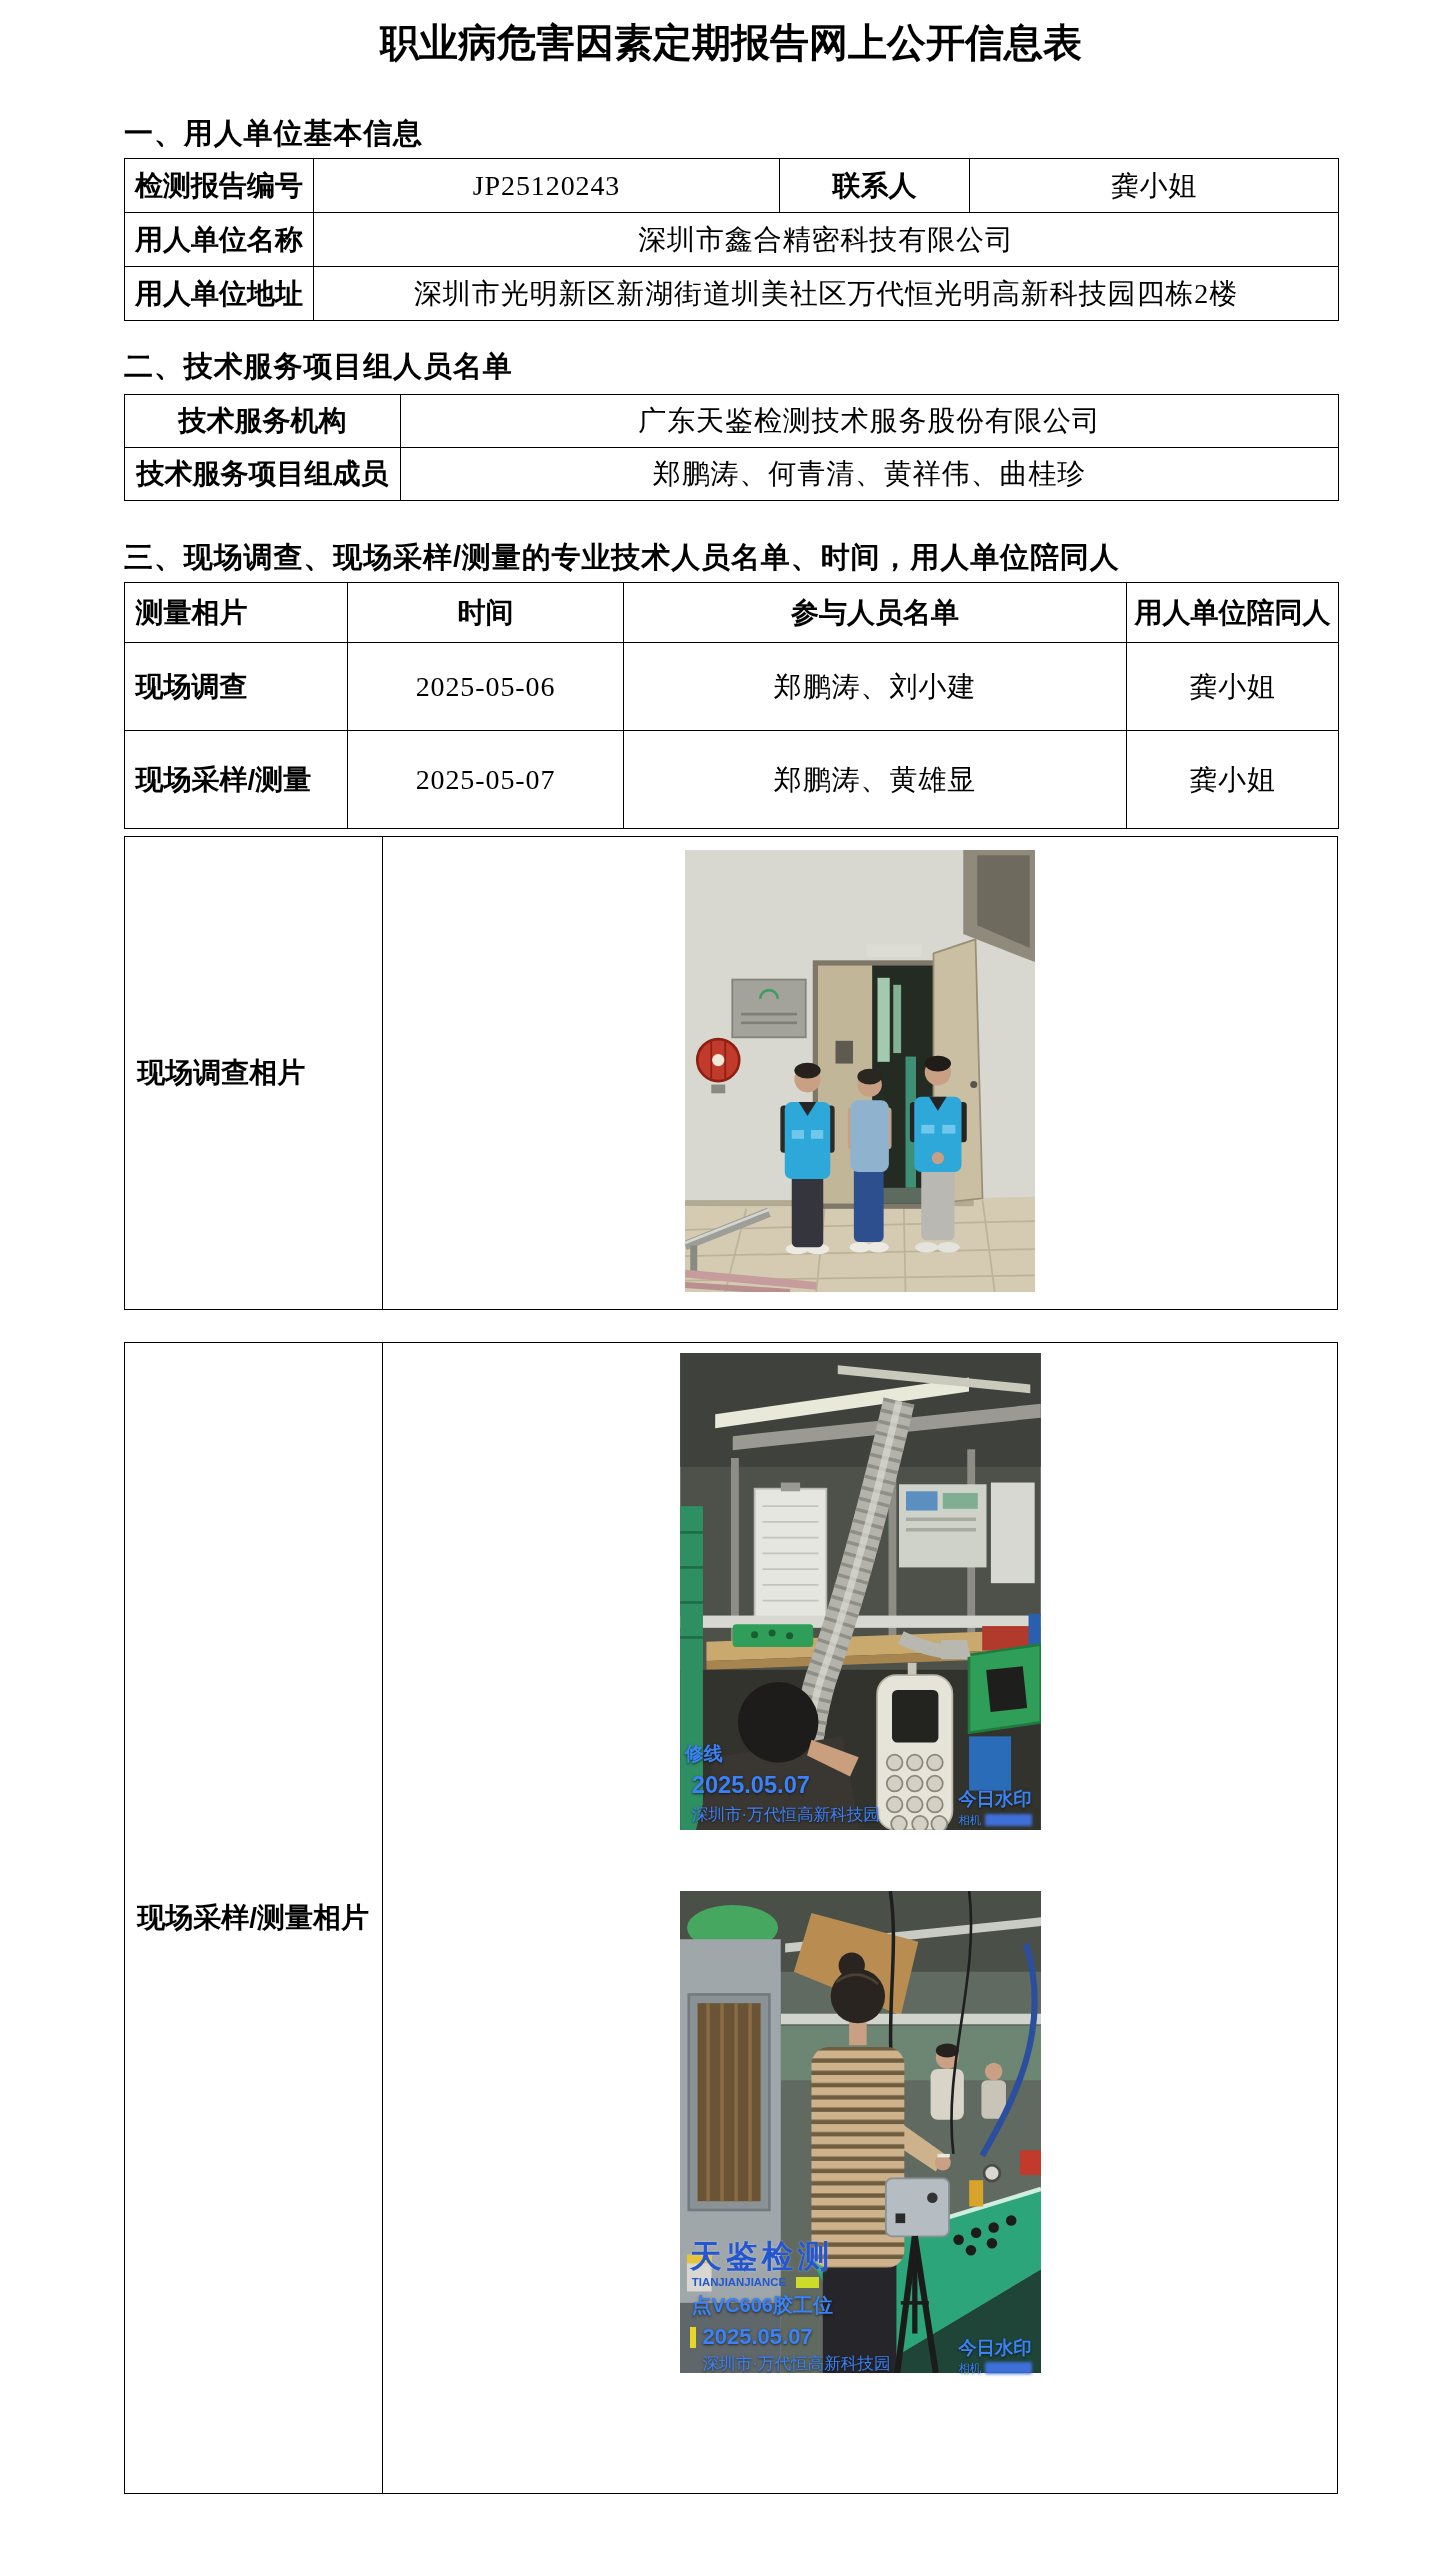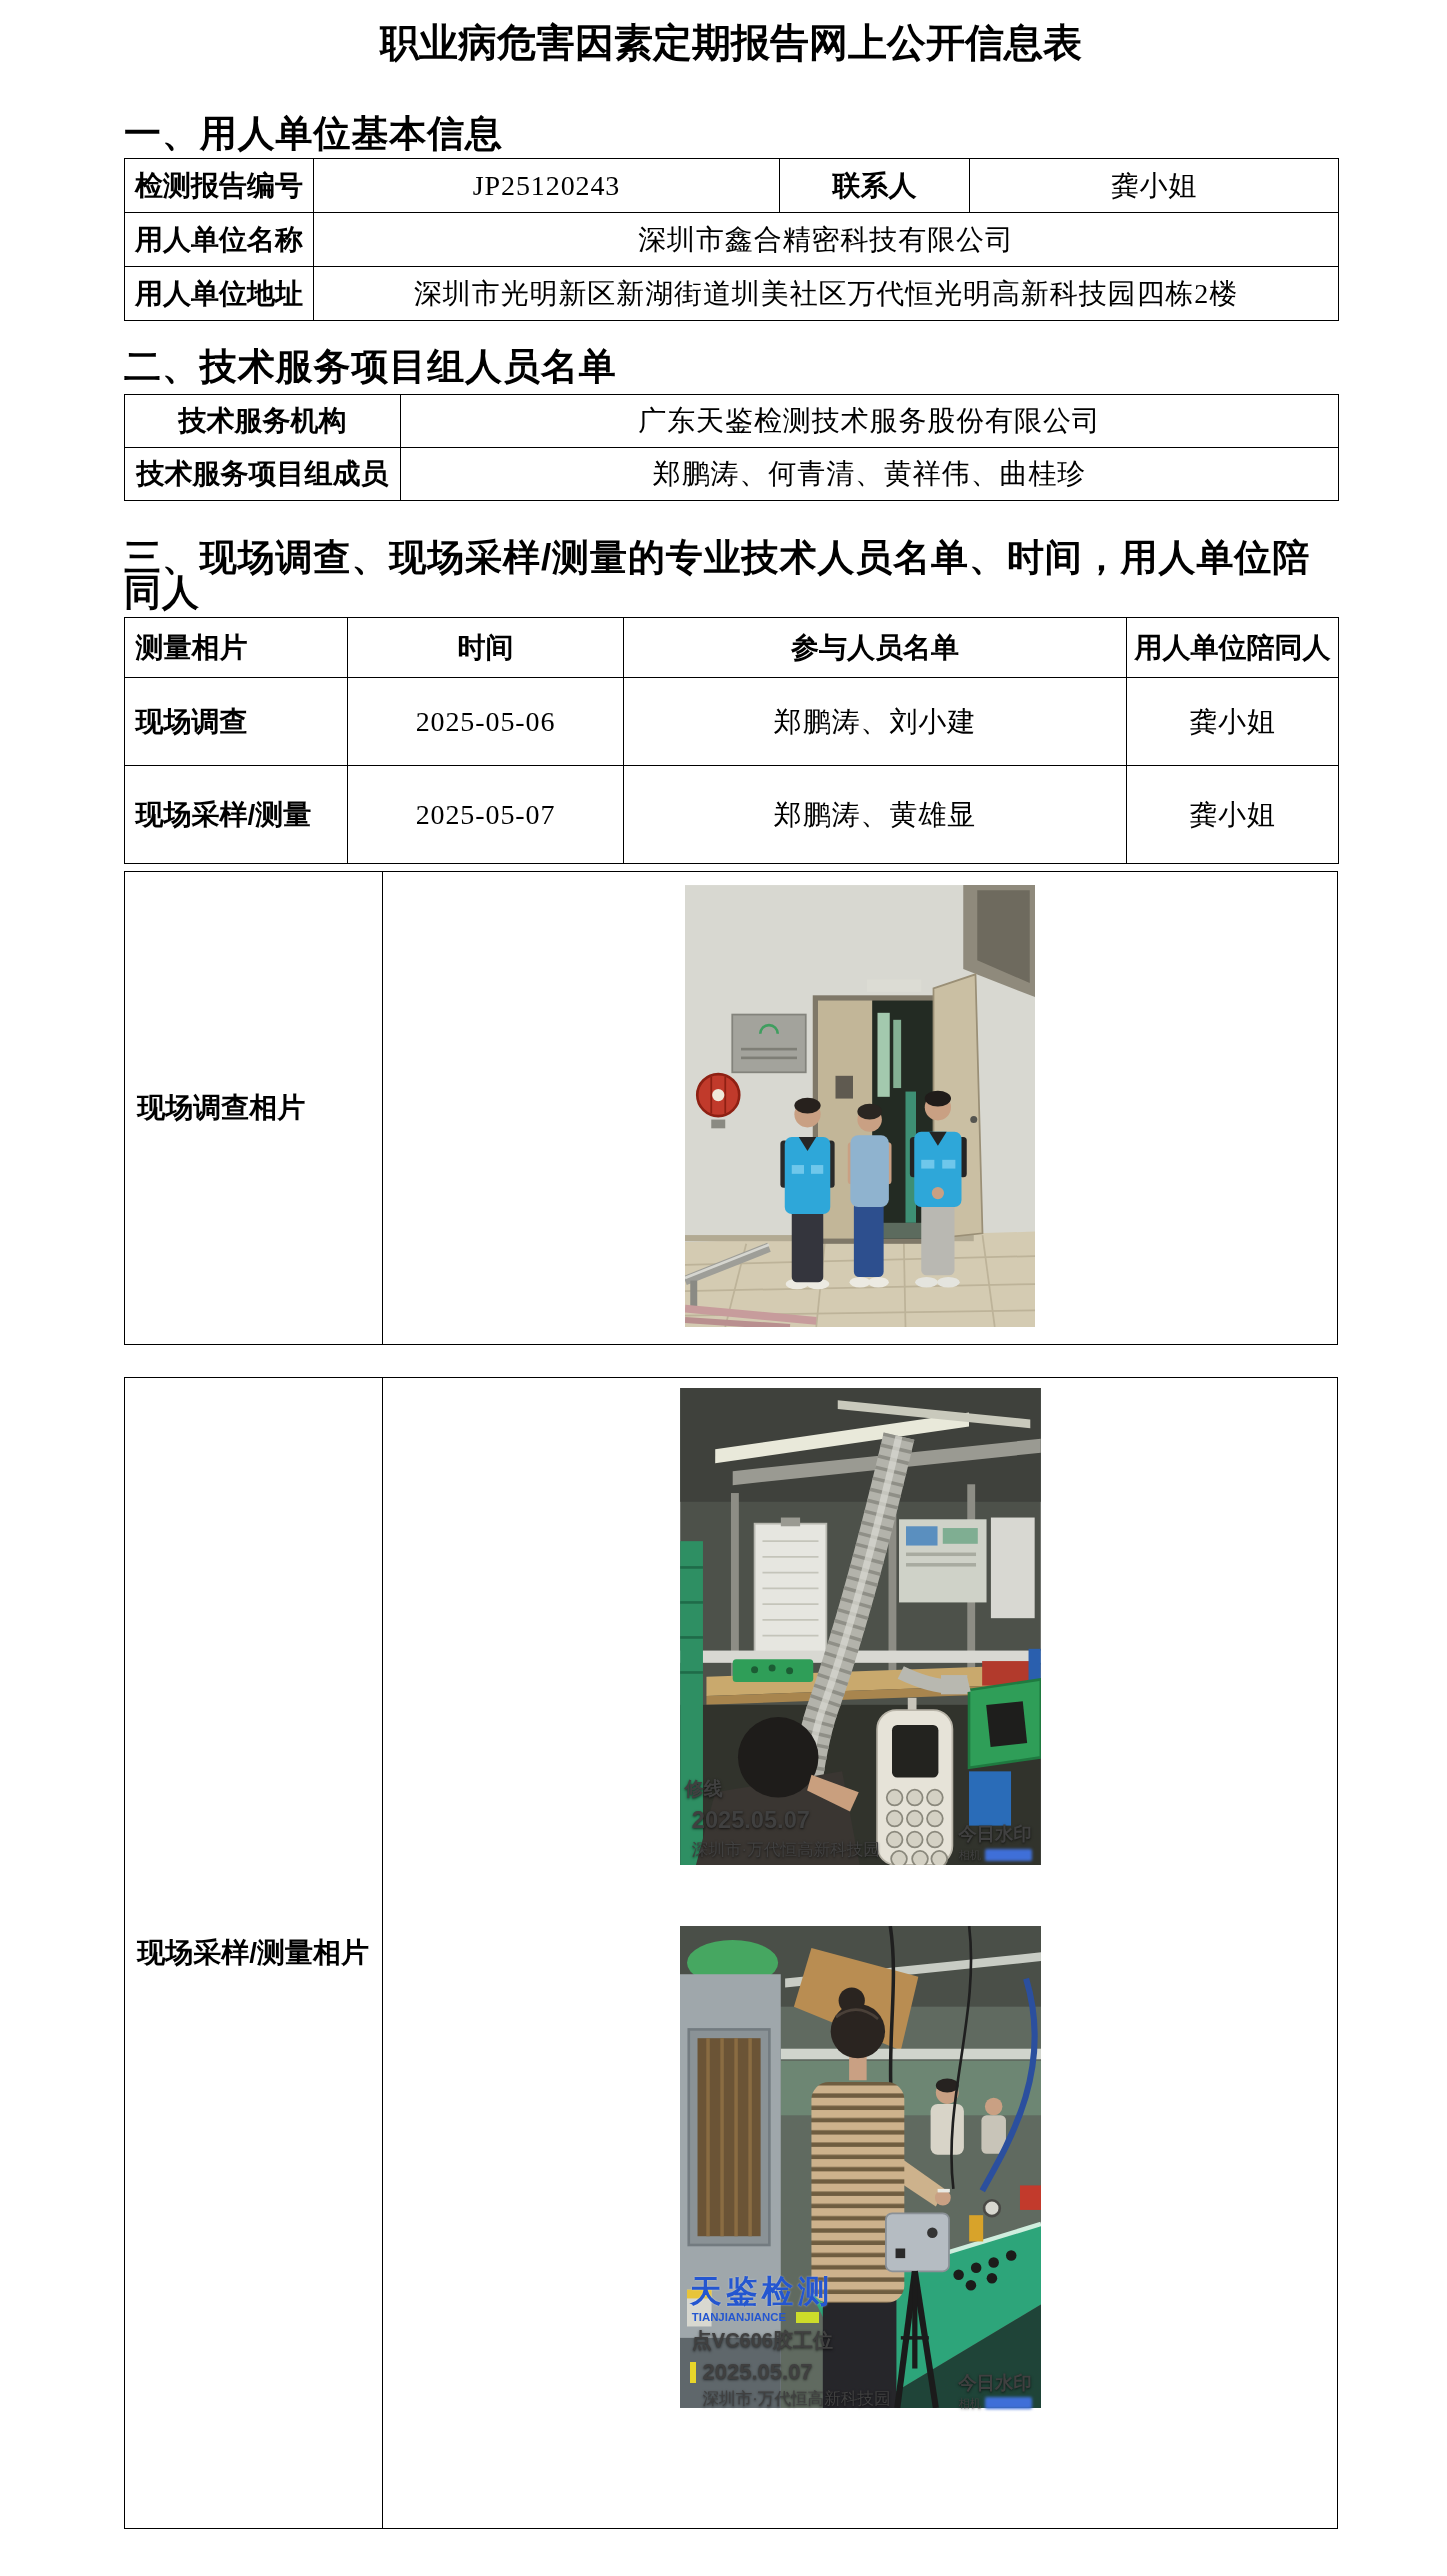--- a/index.html
+++ b/index.html
@@ -2,21 +2,21 @@
 <html style="font-size:14px"><head>
 <meta charset="utf-8">
 <style>
   html,body{margin:0;padding:0;background:#ffffff;}
   body{width:1447px;height:2576px;position:relative;color:#000;
        font-family:"Liberation Serif", serif;}
   .doc{position:absolute;left:124px;top:0;width:1214px;}
   .title{margin:21px 0 0 0;text-align:center;font-family:"Liberation Serif",serif;
          font-weight:bold;font-size:39px;line-height:44px;}
   .sec-h{margin:0;font-family:"Liberation Sans",sans-serif;font-weight:bold;
-         font-size:37px;line-height:35px;letter-spacing:0.9px;}
+         font-size:29px;line-height:35px;letter-spacing:0.9px;}
   .mt-h1{margin-top:51px;} .mt-t1{margin-top:7px;}
   .mt-h2{margin-top:28px;} .mt-t2{margin-top:10px;}
   .mt-h3{margin-top:39px;} .mt-t3{margin-top:7px;}
   .mt-h4{margin-top:7px;}  .mt-t4a{margin-top:7px;} .mt-t4b{margin-top:31.5px;}
 
   table{border-collapse:collapse;width:1214px;table-layout:fixed;border:1.8px solid #000;}
   td{border:0.9px solid #000;vertical-align:middle;overflow:hidden;}
   .lbl{font-family:"Liberation Sans",sans-serif;font-weight:bold;font-size:28px;
        text-align:center;}
   .lbl-left{font-family:"Liberation Sans",sans-serif;font-weight:bold;font-size:28px;
@@ -26,21 +26,21 @@
   .t3 tr.hd{height:60px;} .t3 tr.r1{height:88px;} .t3 tr.r2{height:98px;}
   .t4a tr{height:473px;} .t4b tr{height:1151px;}
   .photo-cell{text-align:center;}
   .photo-cell-a{vertical-align:middle;}
   .photo-cell-b{vertical-align:top;padding-top:10.5px;}
   .photo-stack{display:flex;flex-direction:column;align-items:center;gap:61px;}
   .photo{position:relative;display:inline-block;line-height:0;}
   .photo svg{display:block;}
 
   
-  .wm{position:absolute;line-height:1.1;color:#404040;
+  .wm{position:absolute;line-height:1.1;color:#3b82f6;
       font-family:"Liberation Sans",sans-serif;
       text-shadow:0 0.9px 2.6px rgba(0,0,0,.65);white-space:nowrap;}
   .wmA-tag{left:5.3px;top:391px;font-size:19px;font-weight:bold;}
   .wmA-date{left:12.3px;top:420px;font-size:23.6px;font-weight:bold;}
   .wmA-loc{left:12.3px;top:453px;font-size:16.6px;}
   .wmA-brand{right:8.8px;top:436px;font-size:18.4px;font-weight:bold;}
   .wmA-sub{right:8.8px;top:461px;font-size:11.4px;display:flex;align-items:center;gap:3.5px;}
   .blur-box{display:inline-block;width:47px;height:12.3px;background:#3f6fd8;
             filter:blur(1.8px);border-radius:1.8px;}
   .wmB-logo{left:10.5px;top:348px;font-size:31.5px;font-weight:bold;color:#2456d0;

